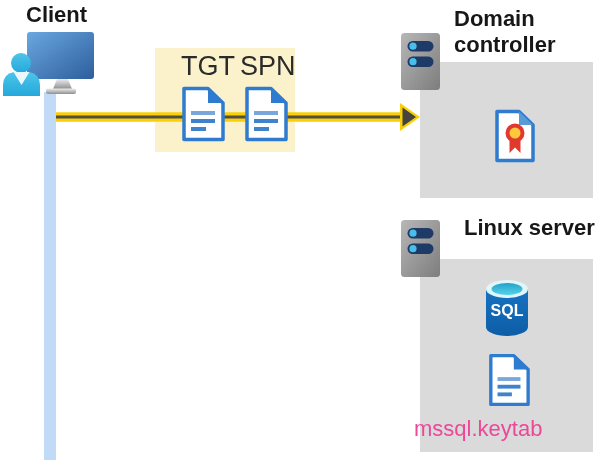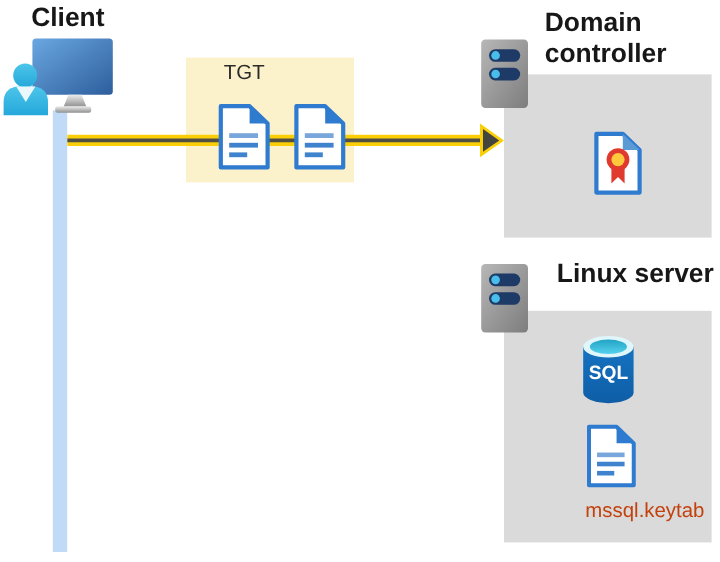--- a/index.html
+++ b/index.html
@@ -2,22 +2,22 @@
 <html><head>
 <meta charset="utf-8">
 <style>
   html,body{margin:0;padding:0;background:#ffffff;}
   .stage{
     position:relative;width:600px;height:468px;background:#ffffff;
     font-family:"Liberation Sans",sans-serif;overflow:hidden;border-radius:12px;
   }
   .abs{position:absolute;}
   .title{font-weight:700;font-size:22px;color:#171717;line-height:26px;}
-  .ticket-label{font-weight:400;font-size:17px;color:#2b2b2b;text-align:center;}
-  .keytab-label{font-weight:400;font-size:17px;color:#c2410c;text-align:right;}
+  .ticket-label{font-weight:400;font-size:27px;color:#2b2b2b;text-align:center;}
+  .keytab-label{font-weight:400;font-size:22px;color:#ec4899;text-align:left;}
   .panel{background:#dadada;}
   .ticket-box{background:#fbf2cc;}
   .timeline{background:#c0daf8;}
   svg{display:block;}
 </style>
 </head>
 <body>
 
 <div class="stage">
 
@@ -43,20 +43,21 @@
     <rect x="27" y="2" width="67" height="47" rx="3" fill="url(#gMon)"></rect>
     <polygon points="57,49 68,49 72,59 53,59" fill="url(#gStand)"></polygon>
     <rect x="46" y="58.5" width="30" height="5.5" rx="2" fill="url(#gStand)"></rect>
     <circle cx="21" cy="33" r="10" fill="url(#gPerson)"></circle>
     <path d="M3,66 L3,55 Q3,44 14,42 L29,42 Q40,44 40,55 L40,66 Z" fill="url(#gPerson)"></path>
     <polygon points="13.5,42 29.5,42 21.5,55" fill="#eaf7fc"></polygon>
   </svg>
 
   <div class="abs ticket-box" style="left:155px;top:48px;width:140px;height:104px;z-index:1;"></div>
   <div class="abs ticket-label" style="left:181px;top:51px;width:45px;z-index:3;">TGT</div>
+  <div class="abs ticket-label" style="left:240px;top:51px;width:50px;z-index:3;">SPN</div>
 
   <svg class="abs" style="left:56px;top:100px;z-index:2;" width="366" height="34" viewBox="0 0 366 34">
     <line x1="0" y1="17" x2="348" y2="17" stroke="#facf08" stroke-width="9.5"></line>
     <line x1="0" y1="17" x2="348" y2="17" stroke="#514f42" stroke-width="3"></line>
     <polygon points="344,3 364,17 344,31" fill="#facf08"></polygon>
     <polygon points="346.5,7.5 360,17 346.5,26.5" fill="#454540"></polygon>
   </svg>
 
   <svg class="abs" style="left:180px;top:86px;z-index:3;" width="46" height="56" viewBox="0 0 46 56">
     <path d="M4,2.5 L28,2.5 L43,17 L43,53.5 L4,53.5 Z" fill="#ffffff" stroke="#2e7bd0" stroke-width="3.5" stroke-linejoin="round"></path>

